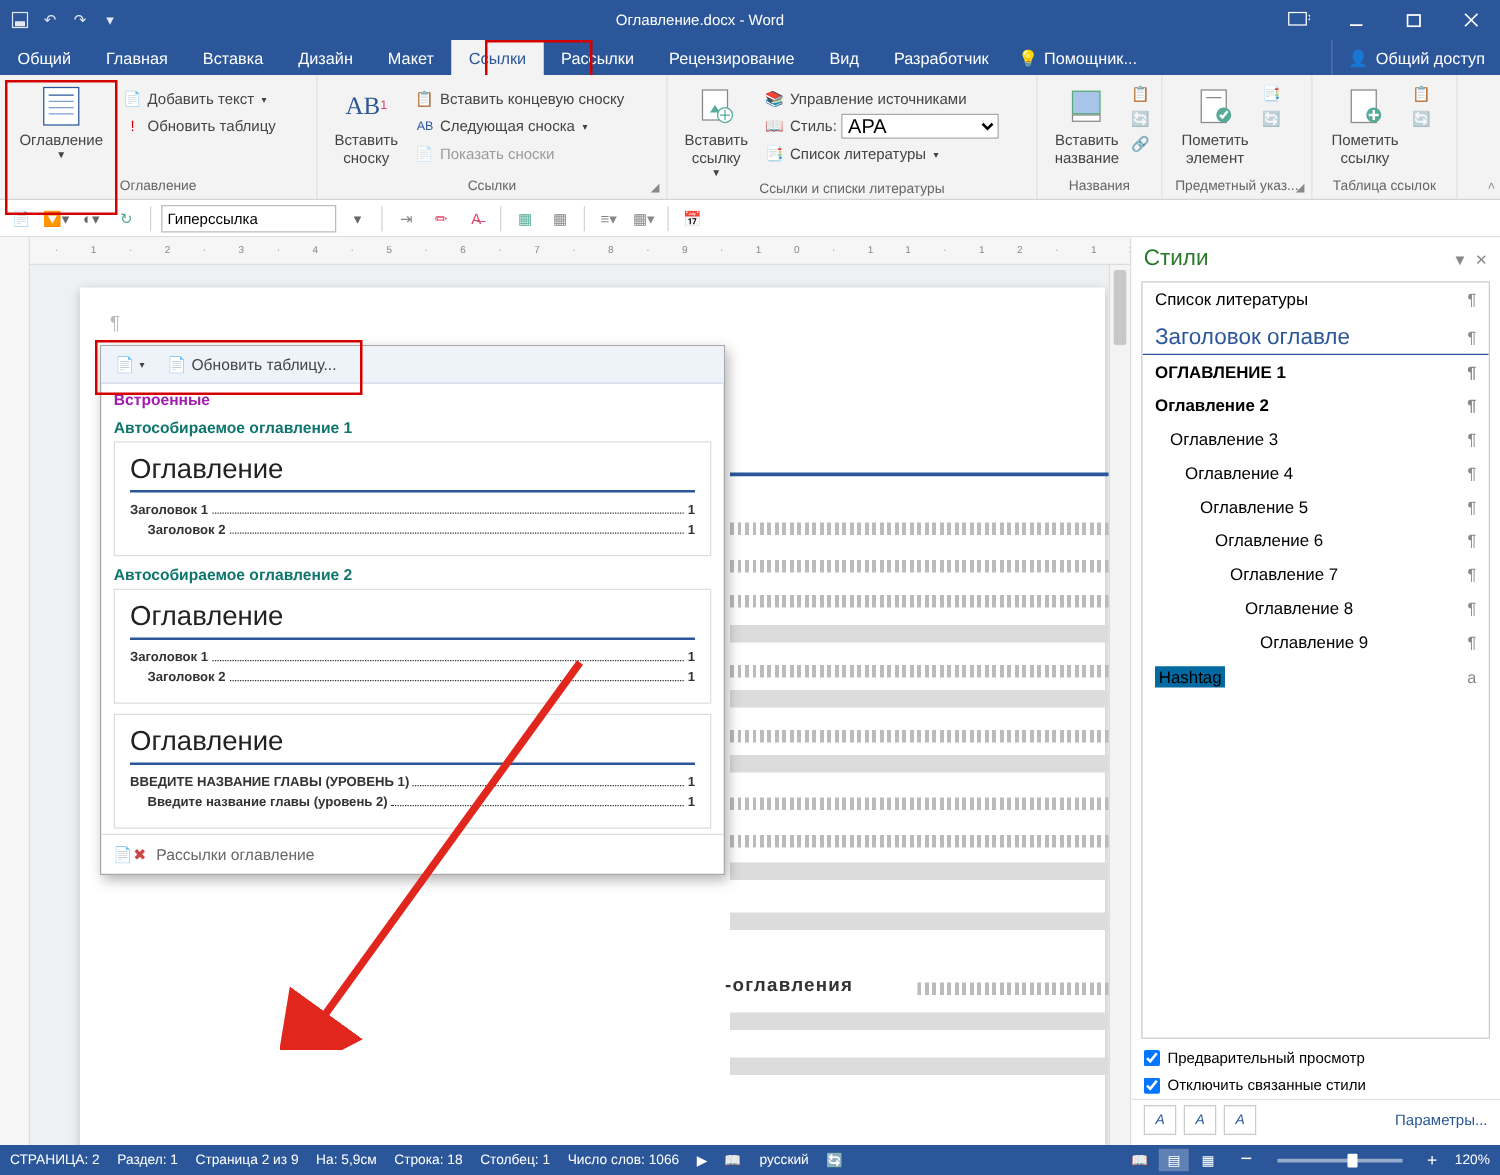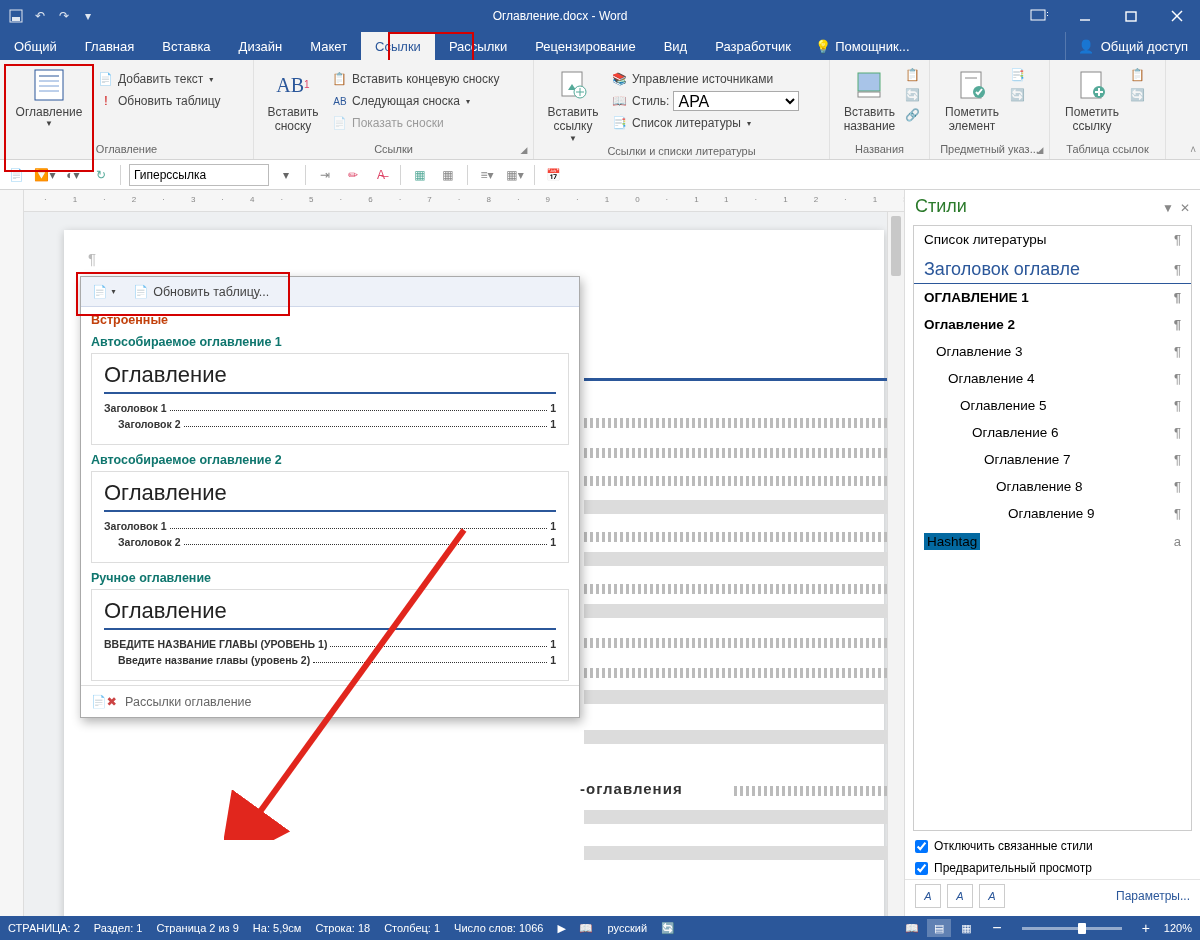--- a/index.html
+++ b/index.html
@@ -49,21 +49,21 @@
 .rulers-v { width:24px; background:#f6f6f6; border-right:1px solid #ddd; font-size:8px; color:#888; position:relative;}
 .doc-area { flex:1; background:#eef0f2; position:relative; overflow:hidden;}
 .ruler-h { height:22px; background:#f6f6f6; border-bottom:1px solid #ddd; position:relative; font-size:8px; color:#888;}
 .page { position:absolute; left:40px; top:40px; width:820px; height:1100px; background:#fff; box-shadow:0 2px 8px rgba(0,0,0,.2);}
 .page .para { color:#bbb; font-size:15px; padding:20px 0 0 24px;}
 
 
 .toc-gallery { position:absolute; left:56px; top:86px; width:500px; background:#fff; border:1px solid #aaa; box-shadow:2px 4px 10px rgba(0,0,0,.3); font-size:12.5px; color:#444;}
 .toc-gallery .topbar { height:30px; background:#eef2f9; border-bottom:1px solid #cfd8ea; display:flex; align-items:center; gap:4px; padding:0 4px;}
 .toc-gallery .topbar .tb-btn{ height:22px; display:inline-flex; align-items:center; gap:4px; padding:0 6px; border:1px solid transparent; cursor:pointer;}
-.toc-gallery .section-hd { padding:6px 10px 4px; font-weight:600; color:#c2410c;}
+.toc-gallery .section-hd { padding:6px 10px 4px; font-weight:600; color:#a21caf;}
 .toc-gallery .item { padding:4px 10px 4px; cursor:pointer;}
 .toc-gallery .item .title { font-weight:600; color:#0f766e; margin-bottom:4px;}
 .toc-gallery .preview { border:1px solid #ddd; background:#fff; padding:8px 12px 10px;}
 .toc-gallery .preview h3{ font-size:22px; font-weight:400; color:#222; border-bottom:2px solid #2b579a; padding-bottom:4px; margin-bottom:8px;}
 .toc-gallery .preview .line { display:flex; font-size:10.5px; font-weight:600; color:#333; margin:4px 0;}
 .toc-gallery .preview .line .lbl { white-space:nowrap;}
 .toc-gallery .preview .line .dots { flex:1; border-bottom:1.5px dotted #333; margin:0 3px 3px;}
 .toc-gallery .preview .line .pg { white-space:nowrap;}
 .toc-gallery .preview .line.ind { padding-left:14px;}
 .toc-gallery .footer-item{ border-top:1px solid #ddd; padding:8px 10px; display:flex; align-items:center; gap:8px; cursor:pointer; color:#666;}
@@ -414,21 +414,20 @@
               <span class="pg">1</span>
             </div>
           <div class="line ind">
               <span class="lbl">Заголовок 2</span>
               <span class="dots"></span>
               <span class="pg">1</span>
             </div>
         </div>
       </div>
       <div class="item">
-        <div class="title">Ручное оглавление</div>
         <div class="preview">
           <h3>Оглавление</h3>
           <div class="line">
               <span class="lbl">ВВЕДИТЕ НАЗВАНИЕ ГЛАВЫ (УРОВЕНЬ 1)</span>
               <span class="dots"></span>
               <span class="pg">1</span>
             </div>
           <div class="line ind">
               <span class="lbl">Введите название главы (уровень 2)</span>
               <span class="dots"></span>
@@ -507,25 +506,25 @@
           <span style="padding-left: 84px;">Оглавление 9</span>
           <span class="mark">¶</span>
         </div>
         <div class="row ">
           <span style="background: #0369a1; padding: 1px 3px;">Hashtag</span>
           <span class="mark">a</span>
         </div>
       </div>
     <label class="chk">
         <input type="checkbox" checked="" style="">
-        <span>Отключить связанные стили</span>
+        <span>Предварительный просмотр</span>
       </label>
     <label class="chk">
         <input type="checkbox" checked="" style="">
-        <span>Предварительный просмотр</span>
+        <span>Отключить связанные стили</span>
       </label>
     <div class="foot">
       <div style="display:flex; gap:6px;">
         <span class="ico">A</span>
         <span class="ico">A</span>
         <span class="ico">A</span>
       </div>
       <a>Параметры...</a>
     </div>
   </div>

